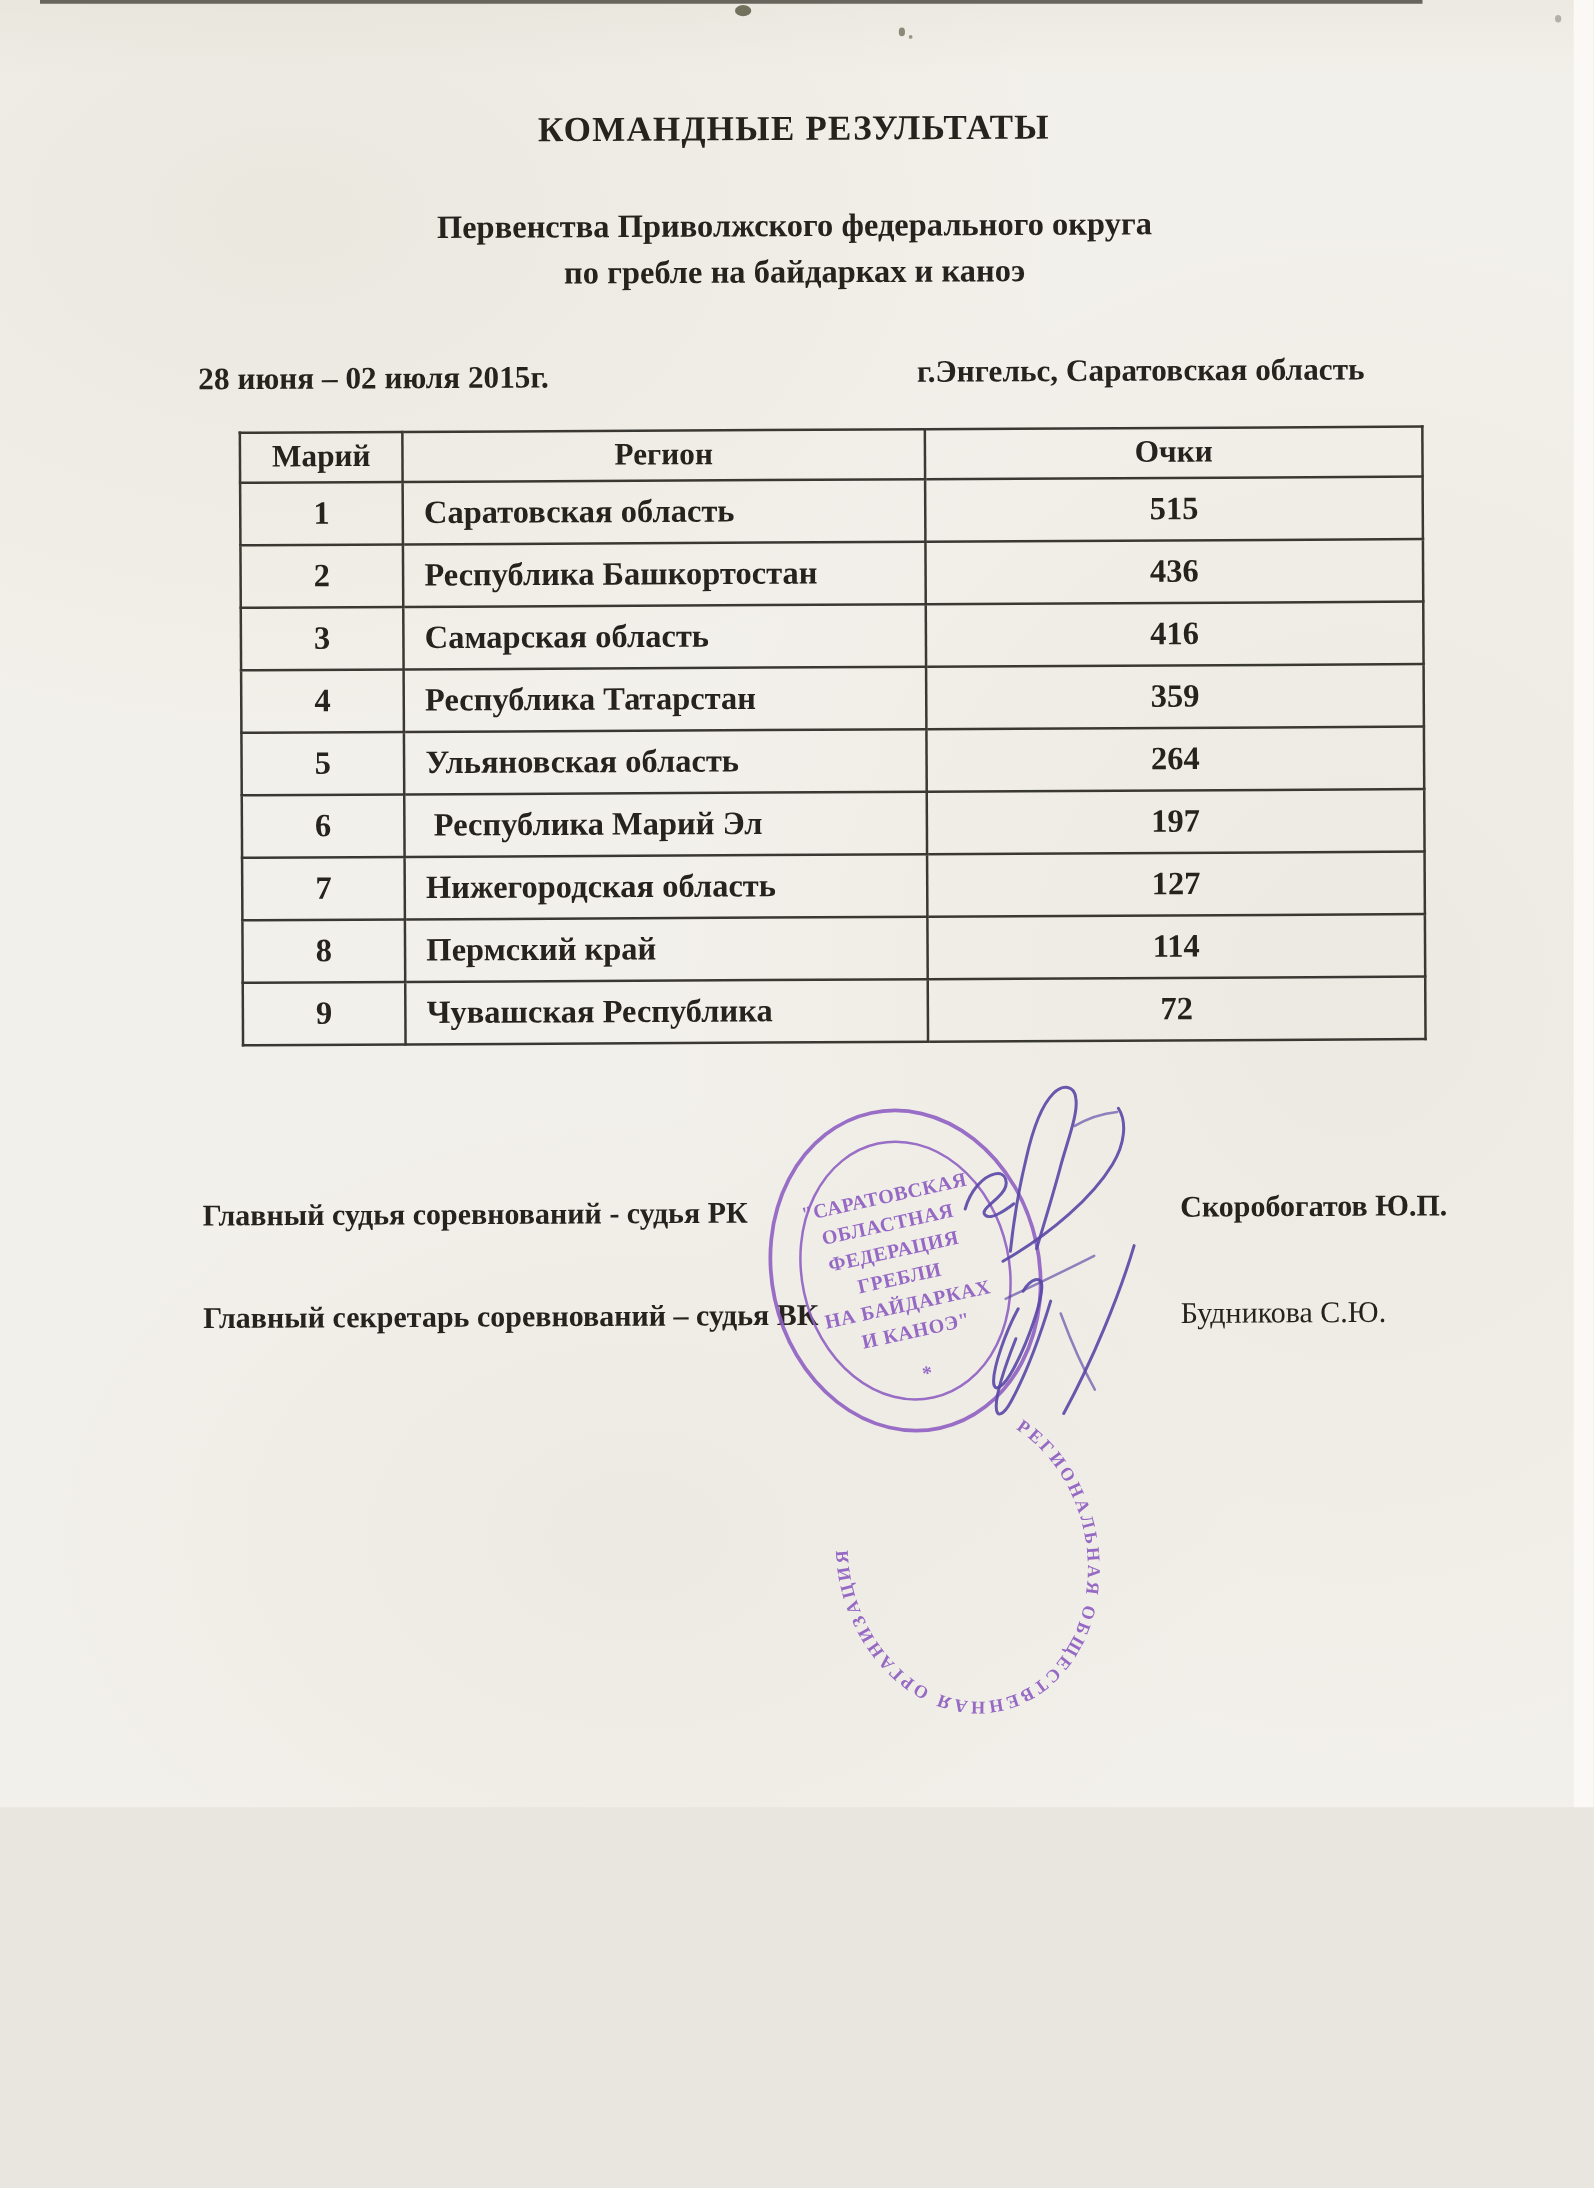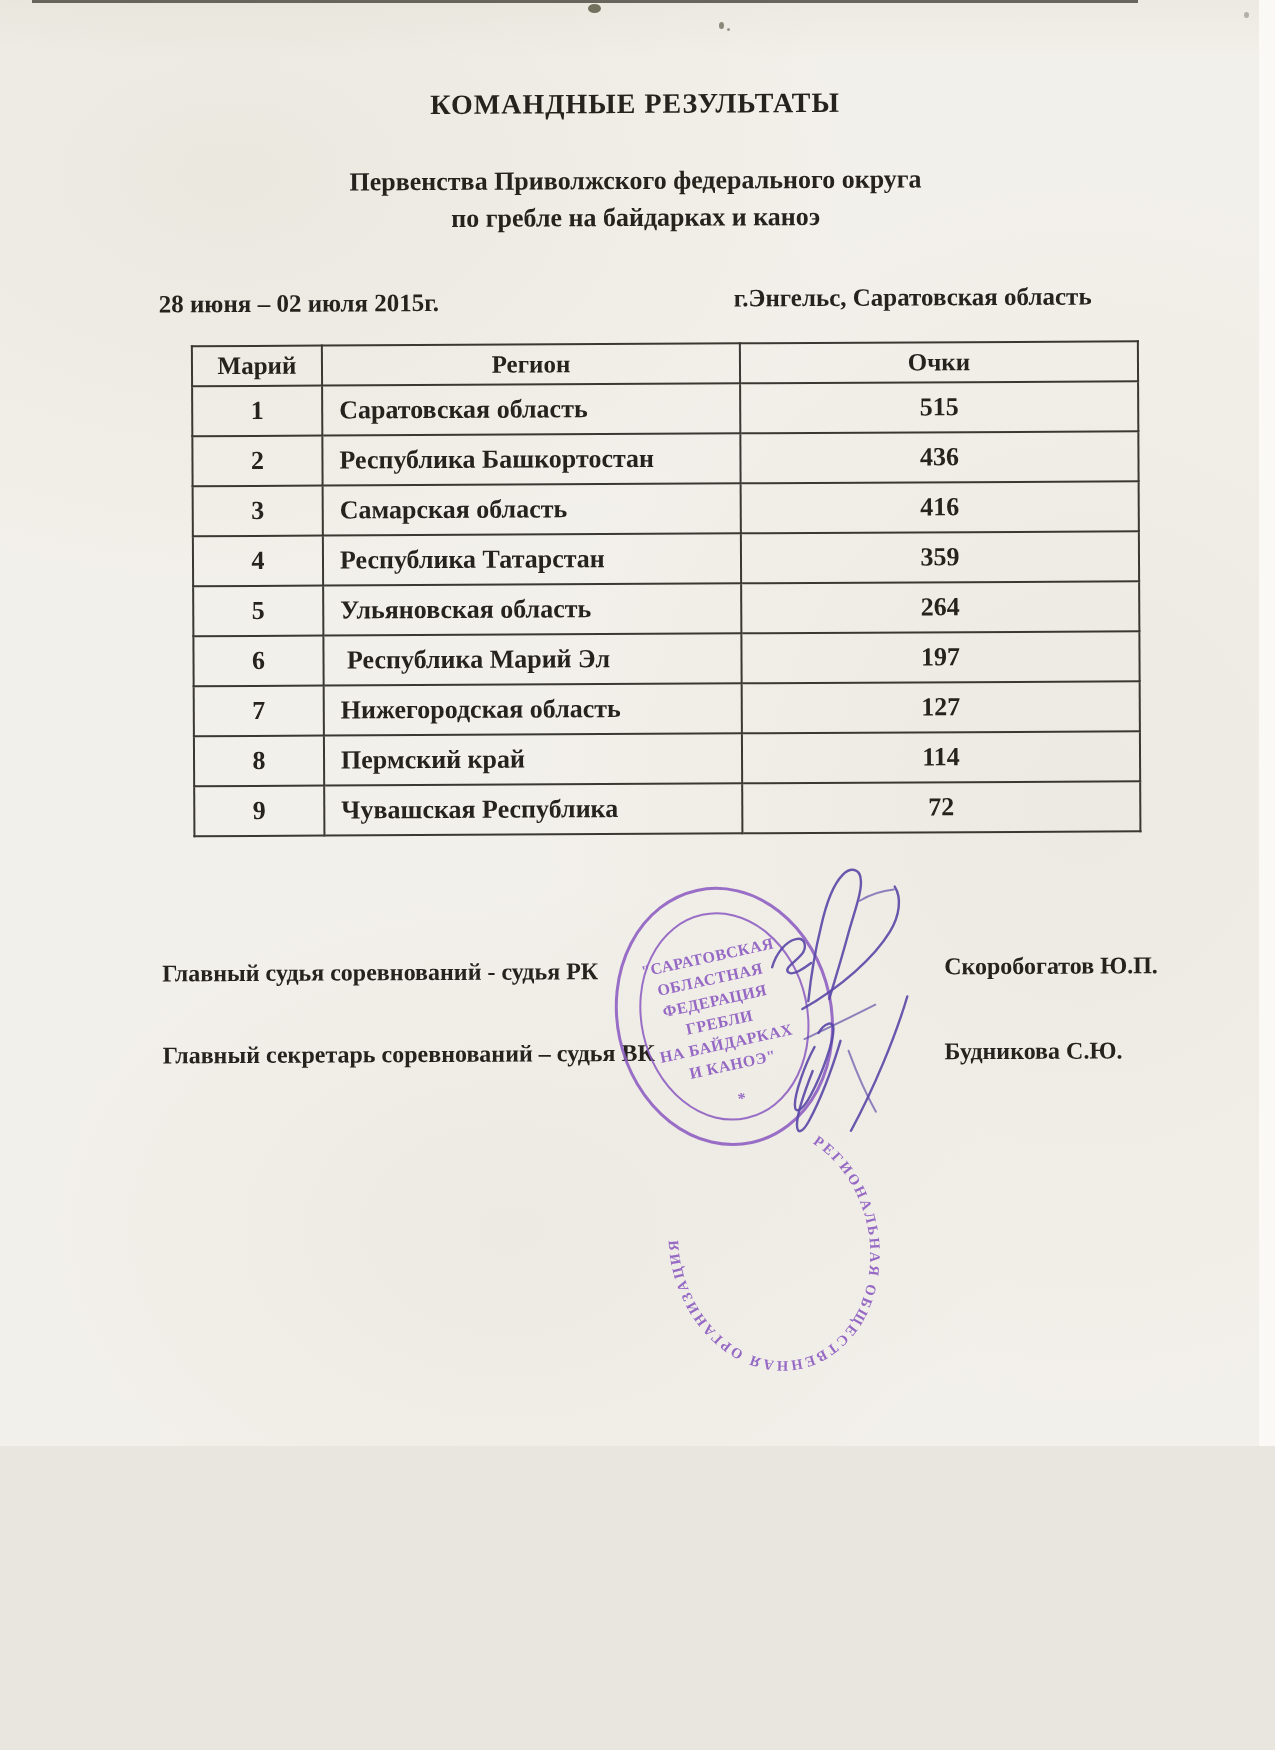--- a/index.html
+++ b/index.html
@@ -38,21 +38,21 @@
   table.results td{height:46px; font-size:26px;}
   td.cell-place{text-align:center; font-size:25px;}
   td.cell-region{text-align:left; padding-left:16px; white-space:pre;}
   td.cell-points{text-align:center; font-size:25px;}
   col.c-place{width:130px;} col.c-region{width:418px;} col.c-points{width:398px;}
 
   
   .sig-role1{position:absolute; top:958px; left:160px; font-size:24px; font-weight:bold;}
   .sig-name1{position:absolute; top:955px; left:942px; font-size:24px; font-weight:bold;}
   .sig-role2{position:absolute; top:1040px; left:160px; font-size:24px; font-weight:bold;}
-  .sig-name2{position:absolute; top:1040px; left:942px; font-size:24px; font-weight:bold;}
+  .sig-name2{position:absolute; top:1040px; left:942px; font-size:24px; font-weight:normal;}
 
   
   svg.overlay{position:absolute; inset:0; pointer-events:none;}
   .ring-text{fill:var(--stamp); font-family:"Liberation Serif", serif; font-weight:bold;
              font-size:14.5px; letter-spacing:2.4px; opacity:.92;}
   .stamp-center{fill:var(--stamp); font-family:"Liberation Serif", serif; font-weight:bold;
              font-size:16px; text-anchor:middle; letter-spacing:.5px; opacity:.92;}
   .stamp-ellipse{fill:none; stroke:var(--stamp); opacity:.9;}
   .sig-stroke{fill:none; stroke:var(--signature); stroke-width:2.4; stroke-linecap:round; opacity:.9;}
   .sig-stroke.light{opacity:.65; stroke-width:2;}

